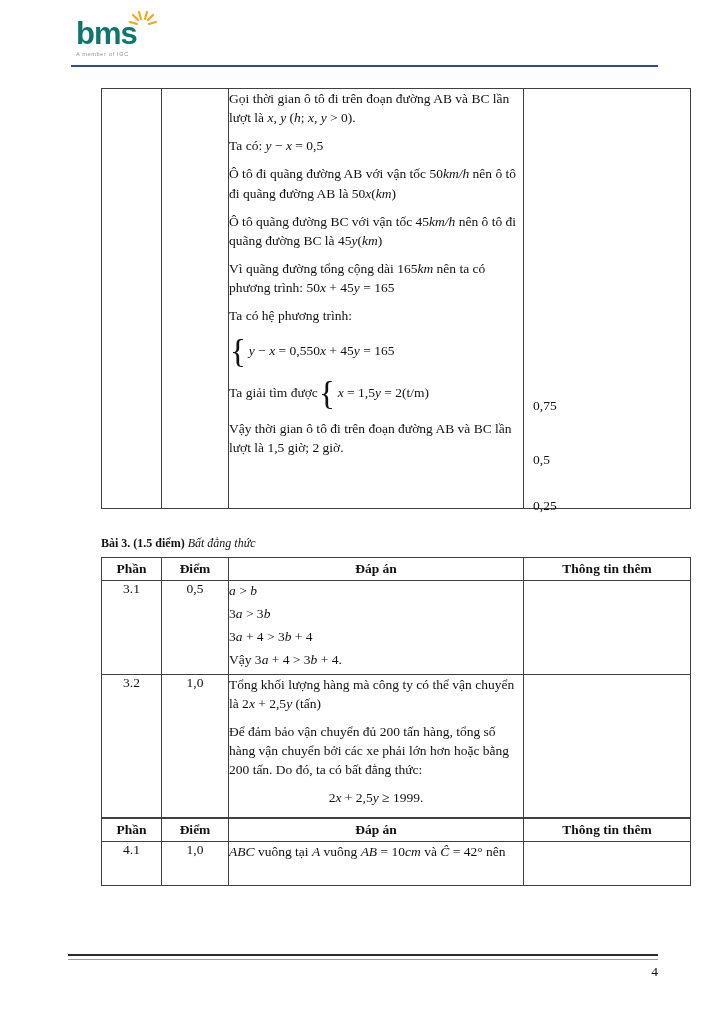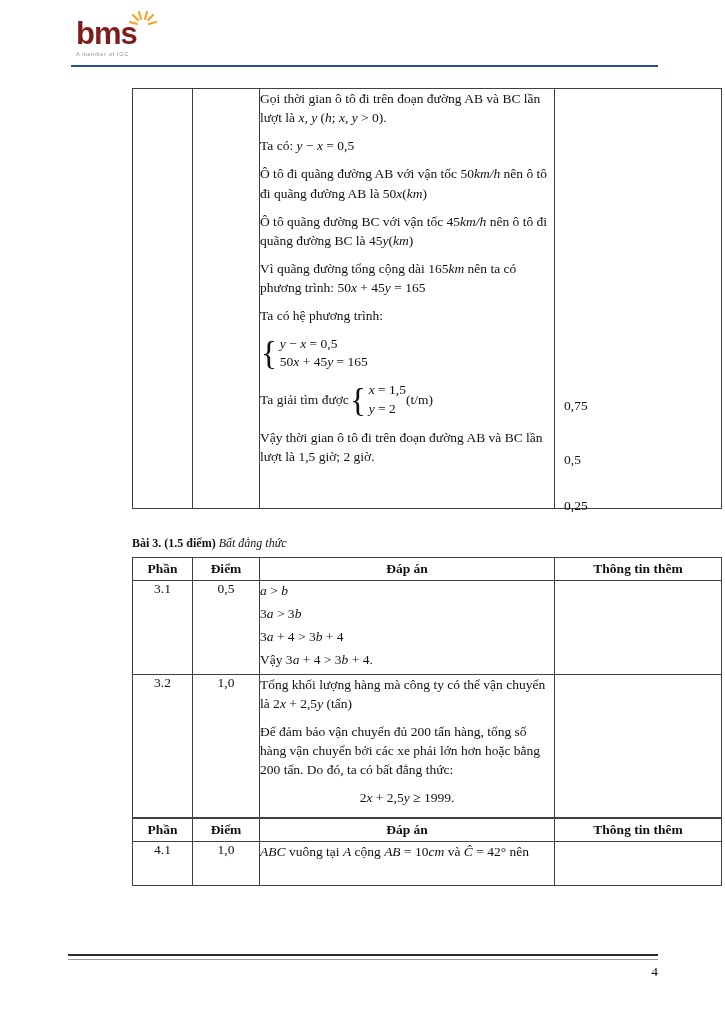--- a/index.html
+++ b/index.html
@@ -8,48 +8,48 @@
     position:relative; width:725px; height:1024px; background:#ffffff;
     font-family:"Liberation Serif", serif; font-size:13.5px; color:#111;
     overflow:hidden;
   }
   .it { font-style: italic; }
 
   
   .logo { position:absolute; left:76px; top:18px; }
   .logo-row { position:relative; }
   .logo-text { font-family:"Liberation Sans", sans-serif; font-weight:bold;
-    font-size:31px; color:#7f1d1d; letter-spacing:-1px; line-height:1; }
+    font-size:31px; color:#0f766e; letter-spacing:-1px; line-height:1; }
   .rays { position:absolute; left:52px; top:-7px; }
   .tagline { font-family:"Liberation Sans", sans-serif; font-size:5.5px;
     color:#8e8e8e; letter-spacing:0.7px; margin-top:2px; }
   .header-rule { position:absolute; left:71px; right:67px; top:65px;
     border-top:2px solid #2c4b9d; }
 
   
-  .content { position:absolute; left:84px; top:88px; width:589px;padding-left:48px; }
+  .content { position:absolute; left:53px; top:88px; width:589px;padding-left:48px; }
   table.grid { border-collapse:collapse; table-layout:fixed; width:589px;
     font-size:13.5px; }
   .grid td, .grid th { border:1px solid #404040; vertical-align:top; padding:0; }
   .grid th { font-weight:bold; text-align:center; vertical-align:middle;
     padding:3px 2px;margin-left:15px; }
   .c-phan, .c-diem { text-align:center; vertical-align:middle; }
   .c-ans { padding:8px 10px 4px 10px; }
   .c-ans p { margin:0 0 9px 0; line-height:1.42; }
   .c-ans p.tight { margin:0 0 4px 0; }
   .center-eq { text-align:center; }
 
   .t1 td { height:420px; }
   .c-score { position:relative; }
   .score { position:absolute; left:9px; }
   .s1 { top:309px; } .s2 { top:363px; } .s3 { top:409px; }
 
   .system, .found { display:flex; align-items:center; margin:0 0 9px 0; }
   .brace { font-size:33px; line-height:1; margin:0 3px 0 1px; font-weight:400; }
-  .syslines { display:flex; flex-direction:column; line-height:1.4; }
+  .syslines { display:flex; line-height:1.4; }
 
   .sec { margin:27px 0 6px 0; font-size:12px; font-weight:normal; }
   .sec b { font-weight:bold; }
   .sec i { font-style:italic; }
 
   .t3 .hdr th, .t4 .hdr th { height:20px; }
   .r31 > td { height:90px; }
   .r32 > td { height:142px; }
   .r41 > td { height:44px; }
 
@@ -180,21 +180,21 @@
           <tr class="hdr">
         <th>Phần</th>
         <th>Điểm</th>
         <th>Đáp án</th>
         <th>Thông tin thêm</th>
       </tr>
       <tr class="r41">
         <td class="c-phan">4.1</td>
         <td class="c-diem">1,0</td>
         <td class="c-ans">
-          <p><span class="it">ABC</span><span> vuông tại </span><span class="it">A</span><span> cộng </span><span class="it">AB</span><span> = 10</span><span class="it">cm</span><span> và </span><span class="it">Ĉ</span><span> = 42° nên</span></p>
+          <p><span class="it">ABC</span><span> vuông tại </span><span class="it">A</span><span> vuông </span><span class="it">AB</span><span> = 10</span><span class="it">cm</span><span> và </span><span class="it">Ĉ</span><span> = 42° nên</span></p>
         </td>
         <td class="c-info"></td>
       </tr>
     </tbody>
       </table>
 
   </main>
 
   <div class="footer-rule"></div>
   <div class="footer-rule2"></div>

